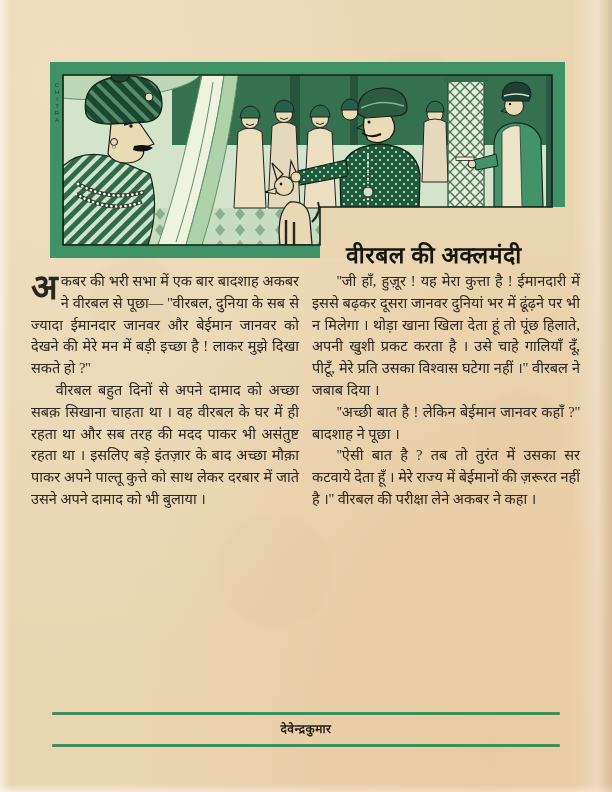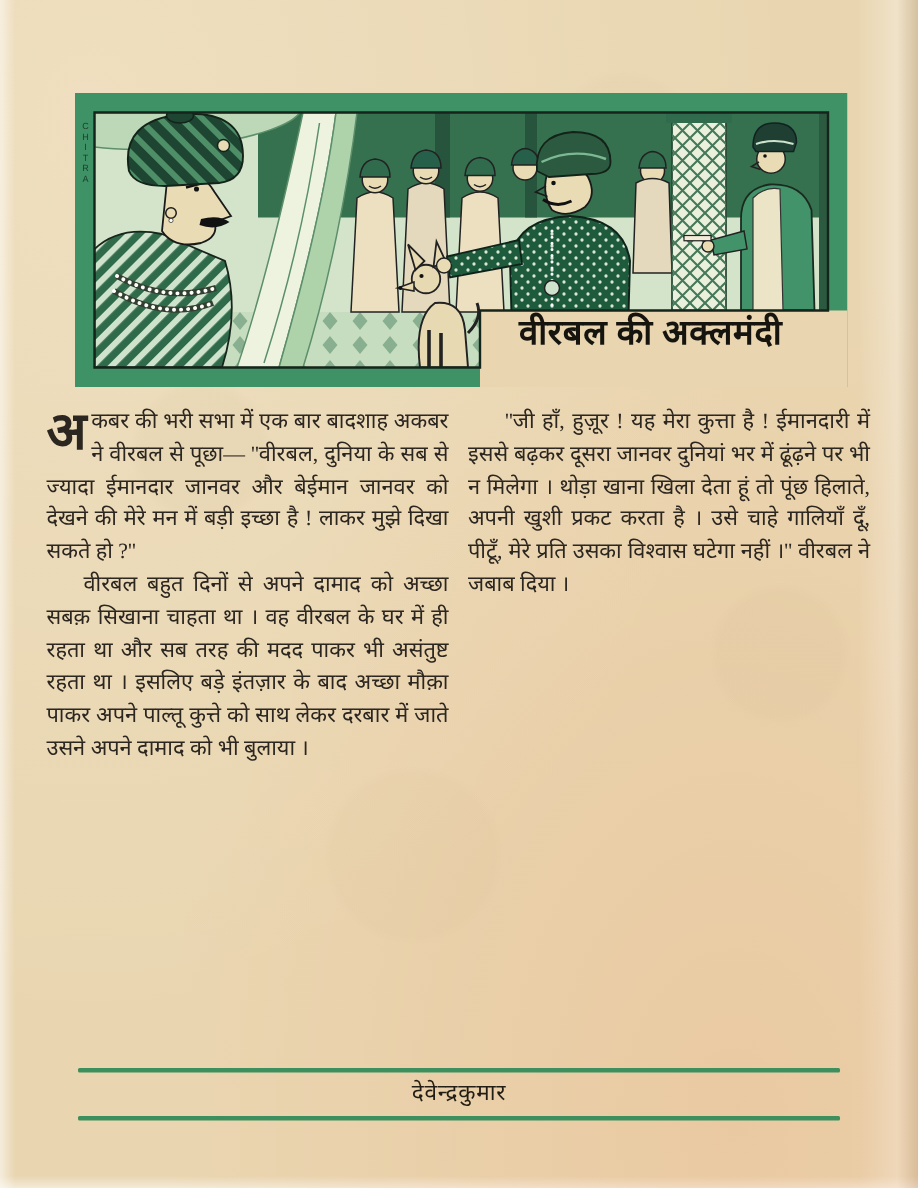--- a/index.html
+++ b/index.html
@@ -25,33 +25,33 @@
       radial-gradient(circle at 22% 38%, rgba(150,120,80,.07) 0 6%, transparent 7%),
       radial-gradient(circle at 68% 12%, rgba(150,120,80,.06) 0 5%, transparent 6%),
       radial-gradient(circle at 45% 72%, rgba(150,120,80,.05) 0 8%, transparent 9%),
       radial-gradient(circle at 85% 55%, rgba(150,120,80,.06) 0 6%, transparent 7%);}
   .illustration{position:absolute;left:50px;top:62px;width:515px;height:196px;}
   .illustration svg{display:block;}
   .signature{
     position:absolute;left:54px;top:82px;writing-mode:vertical-rl;text-orientation:upright;
     font-family:"Liberation Sans","DejaVu Sans",sans-serif;
     font-size:6px;letter-spacing:1px;color:#16301f;opacity:.85;}
-  .title-box{position:absolute;left:338px;top:204px;width:234px;height:44px;display:flex;align-items:flex-start;}
+  .title-box{position:absolute;left:338px;top:226px;width:234px;height:44px;display:flex;align-items:flex-end;}
   .title-box h1{
     margin:0;padding-left:8px;font-size:23px;font-weight:700;color:var(--title-ink);
     letter-spacing:.5px;white-space:nowrap;}
   .columns{position:absolute;left:31px;top:271px;width:550px;display:flex;gap:13px;}
   .col{width:268px;font-size:14.5px;line-height:21.8px;text-align:justify;}
   .col p{margin:0;text-indent:1.7em;}
   .col p.first{text-indent:0;}
   .dropcap{float:left;font-size:35px;line-height:32px;font-weight:700;padding:1px 3px 0 0;color:var(--ink);}
   .footer{position:absolute;left:52px;top:712px;width:508px;}
   .rule{height:3px;background:var(--rule-green);border-radius:1px;}
   .footer-text{
-    text-align:center;font-size:15px;font-weight:400;color:#231e15;
+    text-align:center;font-size:12px;font-weight:700;color:#231e15;
     margin:7px 0 8px 0;line-height:14px;letter-spacing:.5px;}
 </style>
 </head>
 <body>
 
 <div class="page">
   <div class="mottle"></div>
 
   <div class="illustration">
     <svg width="515" height="196" viewBox="0 0 515 196">
@@ -202,20 +202,22 @@
     <h1>वीरबल की अक्लमंदी</h1>
   </div>
 
   <div class="columns">
     <div class="col">
       <p class="first"><span class="dropcap">अ</span><span>कबर की भरी सभा में एक बार बादशाह अकबर ने वीरबल से पूछा— ''वीरबल, दुनिया के सब से ज्यादा ईमानदार जानवर और बेईमान जानवर को देखने की मेरे मन में बड़ी इच्छा है ! लाकर मुझे दिखा सकते हो ?''</span></p>
       <p>वीरबल बहुत दिनों से अपने दामाद को अच्छा सबक़ सिखाना चाहता था । वह वीरबल के घर में ही रहता था और सब तरह की मदद पाकर भी असंतुष्ट रहता था । इसलिए बड़े इंतज़ार के बाद अच्छा मौक़ा पाकर अपने पाल्तू कुत्ते को साथ लेकर दरबार में जाते उसने अपने दामाद को भी बुलाया ।</p>
     </div>
     <div class="col">
       <p>''जी हाँ, हुज़ूर ! यह मेरा कुत्ता है ! ईमानदारी में इससे बढ़कर दूसरा जानवर दुनियां भर में ढूंढ़ने पर भी न मिलेगा । थोड़ा खाना खिला देता हूं तो पूंछ हिलाते, अपनी खुशी प्रकट करता है । उसे चाहे गालियाँ दूँ, पीटूँ, मेरे प्रति उसका विश्वास घटेगा नहीं ।'' वीरबल ने जबाब दिया ।</p>
+      <p>''अच्छी बात है ! लेकिन बेईमान जानवर कहाँ ?'' बादशाह ने पूछा ।</p>
+      <p>''ऐसी बात है ? तब तो तुरंत में उसका सर कटवाये देता हूँ । मेरे राज्य में बेईमानों की ज़रूरत नहीं है ।'' वीरबल की परीक्षा लेने अकबर ने कहा ।</p>
     </div>
   </div>
 
   <div class="footer">
     <div class="rule"></div>
     <div class="footer-text">देवेन्द्रकुमार</div>
     <div class="rule"></div>
   </div>
 </div>
 

